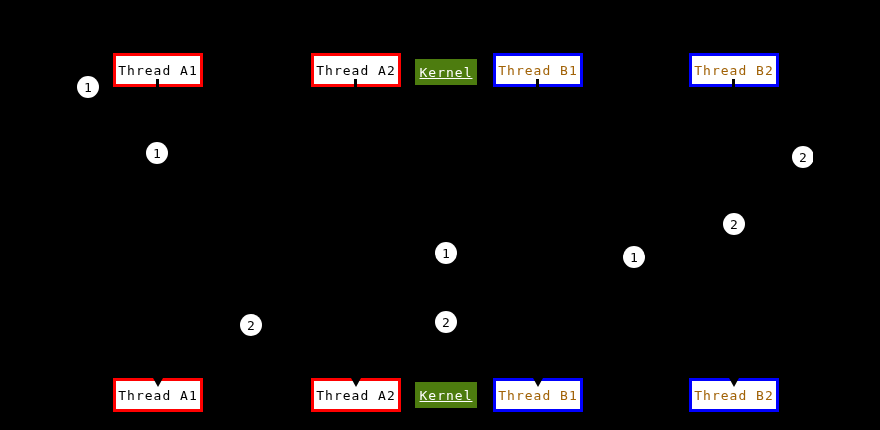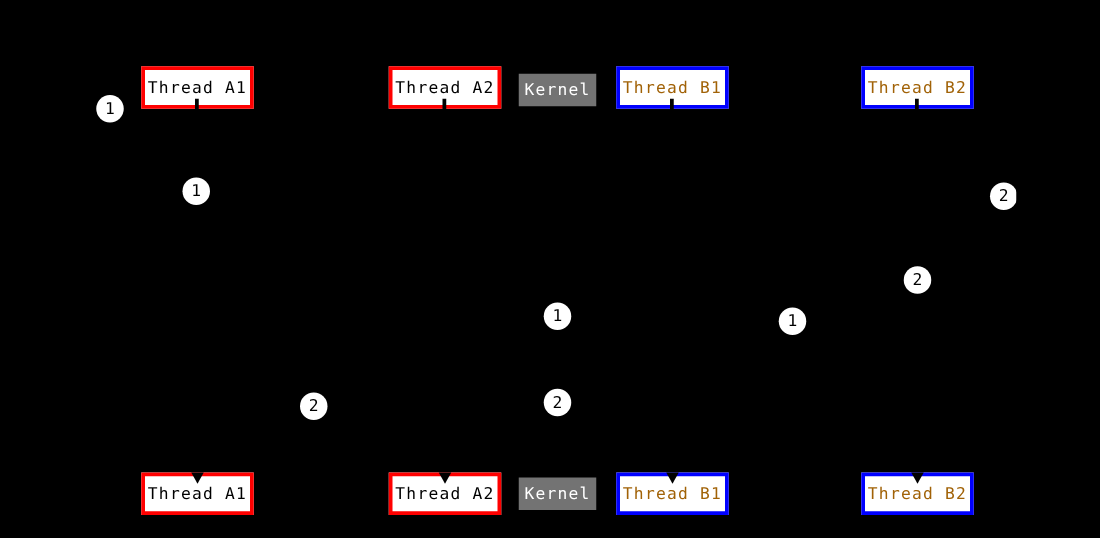--- a/index.html
+++ b/index.html
@@ -30,22 +30,23 @@
     background: #ffffff;
     color: #000000;
   }
   .lane-box.outline-blue {
     border: 3px solid #0000ff;
     background: #ffffff;
     color: #a16207;
   }
   .lane-box.filled-blue {
     border: none;
-    background: #737373;
+    background: #4d7c0f;
     color: #ffffff;
+    text-decoration: underline;
   }
   
   .tick-bottom {
     position: absolute;
     left: 50%;
     bottom: -5px;
     width: 3px;
     height: 10px;
     margin-left: -2px;
     background: #000000;

